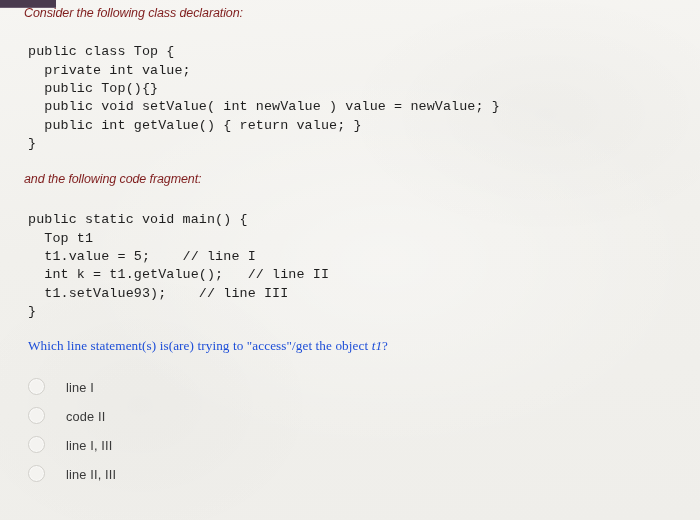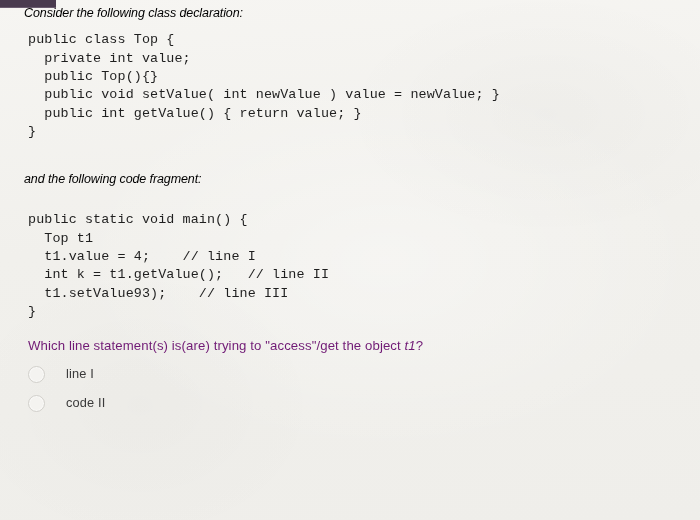--- a/index.html
+++ b/index.html
@@ -44,61 +44,61 @@
     background: #4a3b4f;
     border-bottom: 1px solid #6b5c70;
     z-index: 2;
   }
 
   .prompt {
     position: absolute;
     font-style: italic;
     font-size: 12.5px;
     letter-spacing: -0.1px;
-    color: #000000;
+    color: #7f1d1d;
     white-space: nowrap;
   }
   #prompt-1 { left: 24px; top: 6px; }
   #prompt-2 { left: 24px; top: 172px; }
 
   .code-block {
     position: absolute;
     font-family: "Liberation Mono", "DejaVu Sans Mono", monospace;
     font-size: 13.4px;
     line-height: 18.3px;
     color: #1f1f1f;
     white-space: pre;
     letter-spacing: 0.1px;
   }
-  #code-class { left: 28px; top: 18px; }
+  #code-class { left: 28px; top: 30px; }
   #code-main  { left: 28px; top: 198px; }
 
   .question {
     position: absolute;
     left: 28px;
     top: 338px;
-    font-family: Liberation Sans, sans-serif;
+    font-family: Liberation Serif, serif;
     font-size: 13.2px;
-    color: #701a75;
+    color: #1d4ed8;
     white-space: pre;
     letter-spacing: 0.1px;
   }
   .question .obj-ref {
     font-style: italic;
   }
 
   .options {
     position: absolute;
     left: 28px;
     top: 366px;
     width: 330px;
   }
   .option-row {
     display: flex;
-    align-items: flex-start;
+    align-items: flex-end;
     height: 29px;
   }
   .radio {
     width: 15px;
     height: 15px;
     border-radius: 50%;
     border: 1.4px solid #d2d0cb;
     background: #f4f3f0;
     box-shadow: inset 0 0 0 1px rgba(255,255,255,0.5);
     flex: 0 0 auto;
@@ -126,31 +126,39 @@
   private int value;
   public Top(){}
   public void setValue( int newValue ) value = newValue; }
   public int getValue() { return value; }
 }</pre>
 
   <div class="prompt" id="prompt-2">and the following code fragment:</div>
 
   <pre class="code-block" id="code-main">public static void main() {
   Top t1
-  t1.value = 4;    // line I
+  t1.value = 5;    // line I
   int k = t1.getValue();   // line II
   t1.setValue93);    // line III
 }</pre>
 
   <div class="question"><span>Which line statement(s) is(are) trying to "access"/get the object </span><span class="obj-ref">t1</span><span>?</span></div>
 
   <div class="options">
     <div class="option-row">
       <span class="radio"></span>
       <span class="option-label">line I</span>
     </div>
     <div class="option-row">
       <span class="radio"></span>
       <span class="option-label">code II</span>
     </div>
+    <div class="option-row">
+      <span class="radio"></span>
+      <span class="option-label">line I, III</span>
+    </div>
+    <div class="option-row">
+      <span class="radio"></span>
+      <span class="option-label">line II, III</span>
+    </div>
   </div>
 
 </div>
 
 </body></html>

